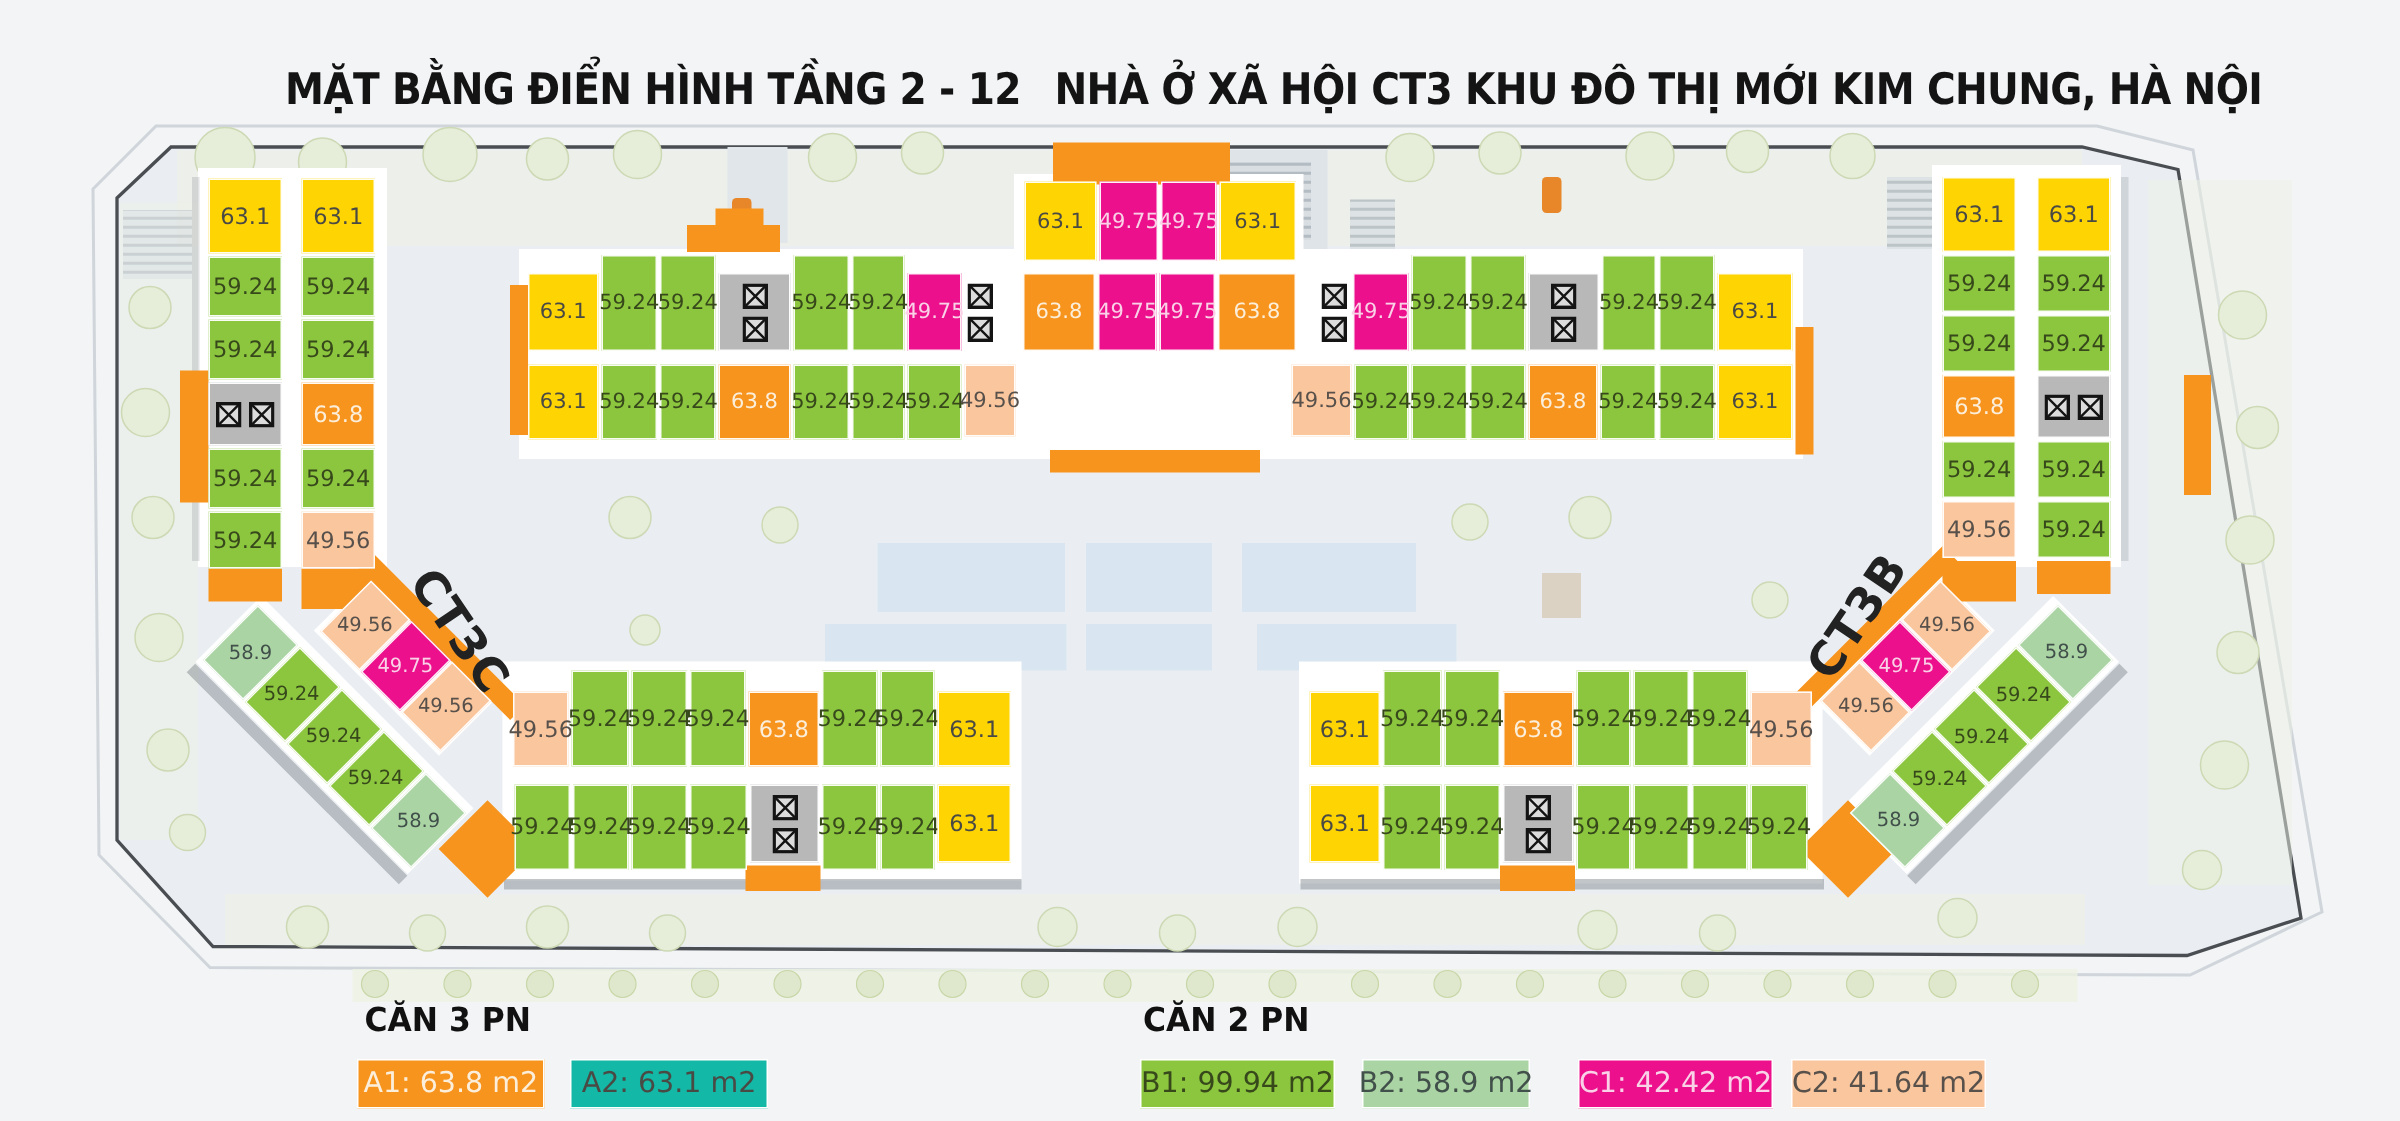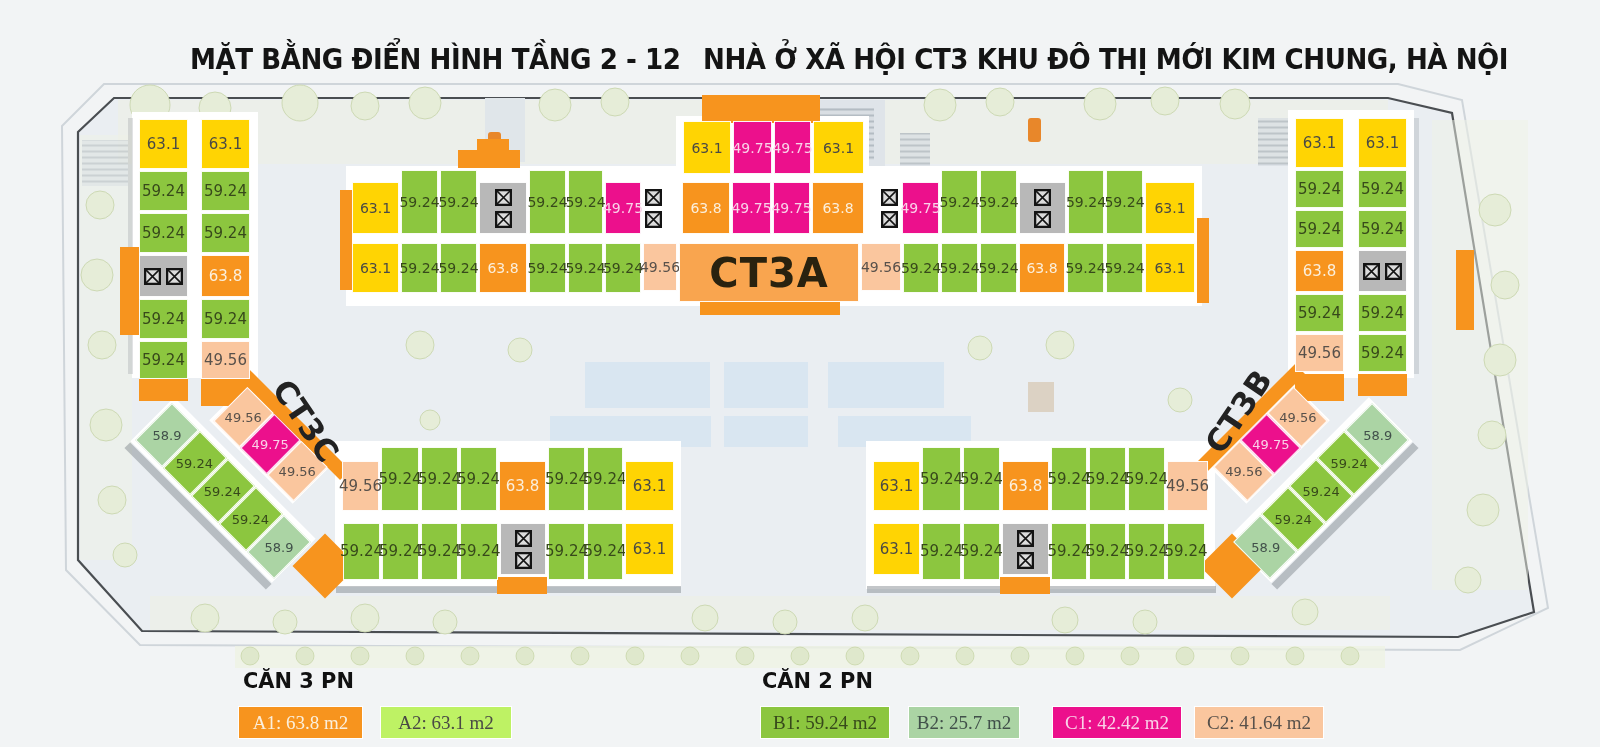--- a/index.html
+++ b/index.html
@@ -28,21 +28,21 @@
   .block-label{position:absolute;font-weight:700;font-size:31px;color:#222;z-index:4;
                letter-spacing:1px;white-space:nowrap;}
   .block-label.ct3c{left:260px;top:403px;transform:rotate(56deg);}
   .block-label.ct3b{left:1192px;top:393px;transform:rotate(-56deg);}
   .legend{position:absolute;left:0;top:0;width:1600px;height:747px;z-index:7;pointer-events:none;}
   .legend-title{position:absolute;font-weight:700;font-size:22px;color:#111;
                 transform:scaleX(.95);transform-origin:left top;white-space:nowrap;}
   .legend-title.g0{left:243px;top:668px;}
   .legend-title.g1{left:762px;top:668px;}
   .legend-swatch{position:absolute;top:706px;height:33px;box-sizing:border-box;
-                 border:1.5px solid #fff;display:flex;align-items:center;justify-content:center;font-family:Liberation Serif, serif;}
+                 border:1.5px solid #fff;display:flex;align-items:center;justify-content:center;}
   .legend-swatch span{font-size:19px;line-height:1;white-space:nowrap;}
 </style>
 </head>
 <body>
 
 <div class="canvas">
 
   <svg class="bg" width="1600" height="747">
     <defs>
       <pattern id="hp" width="6" height="6" patternUnits="userSpaceOnUse">
@@ -302,23 +302,20 @@
       </div>
       <div class="unit" style="left: 568px; top: 243px; width: 35px; height: 50px; background: rgb(140, 198, 63);">
         <span style="color: rgb(55, 73, 27); font-size: 14px;">59.24</span>
       </div>
       <div class="unit" style="left: 605px; top: 243px; width: 36px; height: 50px; background: rgb(140, 198, 63);">
         <span style="color: rgb(55, 73, 27); font-size: 14px;">59.24</span>
       </div>
       <div class="unit" style="left: 643px; top: 243px; width: 34px; height: 48px; background: rgb(250, 198, 158);">
         <span style="color: rgb(88, 81, 75); font-size: 14px;">49.56</span>
       </div>
-      <div class="unit banner" style="left: 679px; top: 243px; width: 180px; height: 59px;">
-        <span>CT3A</span>
-      </div>
       <div class="unit" style="left: 861px; top: 243px; width: 40px; height: 48px; background: rgb(250, 198, 158);">
         <span style="color: rgb(88, 81, 75); font-size: 14px;">49.56</span>
       </div>
       <div class="unit" style="left: 903px; top: 243px; width: 36px; height: 50px; background: rgb(140, 198, 63);">
         <span style="color: rgb(55, 73, 27); font-size: 14px;">59.24</span>
       </div>
       <div class="unit" style="left: 941px; top: 243px; width: 37px; height: 50px; background: rgb(140, 198, 63);">
         <span style="color: rgb(55, 73, 27); font-size: 14px;">59.24</span>
       </div>
       <div class="unit" style="left: 980px; top: 243px; width: 37px; height: 50px; background: rgb(140, 198, 63);">
@@ -588,28 +585,28 @@
   <div class="block-label ct3c">CT3C</div>
   <div class="block-label ct3b">CT3B</div>
 
   <div class="legend">
     <div class="legend-title g0">CĂN 3 PN</div>
     <div class="legend-title g1">CĂN 2 PN</div>
     <div id="legend-swatches">
         <div class="legend-swatch" style="left: 238px; width: 125px; background: rgb(247, 148, 30);">
           <span style="color: rgb(251, 239, 220);">A1: 63.8 m2</span>
         </div>
-        <div class="legend-swatch" style="left: 380px; width: 132px; background: #bef264;">
+        <div class="legend-swatch" style="left: 380px; width: 132px; background: #14b8a6;">
           <span style="color: rgb(74, 74, 69);">A2: 63.1 m2</span>
         </div>
         <div class="legend-swatch" style="left: 760px; width: 130px; background: rgb(140, 198, 63);">
-          <span style="color: rgb(55, 73, 27);">B1: 59.24 m2</span>
+          <span style="color: rgb(55, 73, 27);">B1: 99.94 m2</span>
         </div>
         <div class="legend-swatch" style="left: 908px; width: 112px; background: rgb(171, 212, 164);">
-          <span style="color: rgb(65, 80, 74);">B2: 25.7 m2</span>
+          <span style="color: rgb(65, 80, 74);">B2: 58.9 m2</span>
         </div>
         <div class="legend-swatch" style="left: 1052px; width: 130px; background: rgb(236, 16, 140);">
           <span style="color: rgb(249, 210, 232);">C1: 42.42 m2</span>
         </div>
         <div class="legend-swatch" style="left: 1194px; width: 130px; background: rgb(250, 198, 158);">
           <span style="color: rgb(88, 81, 75);">C2: 41.64 m2</span>
         </div>
       </div>
   </div>
 

